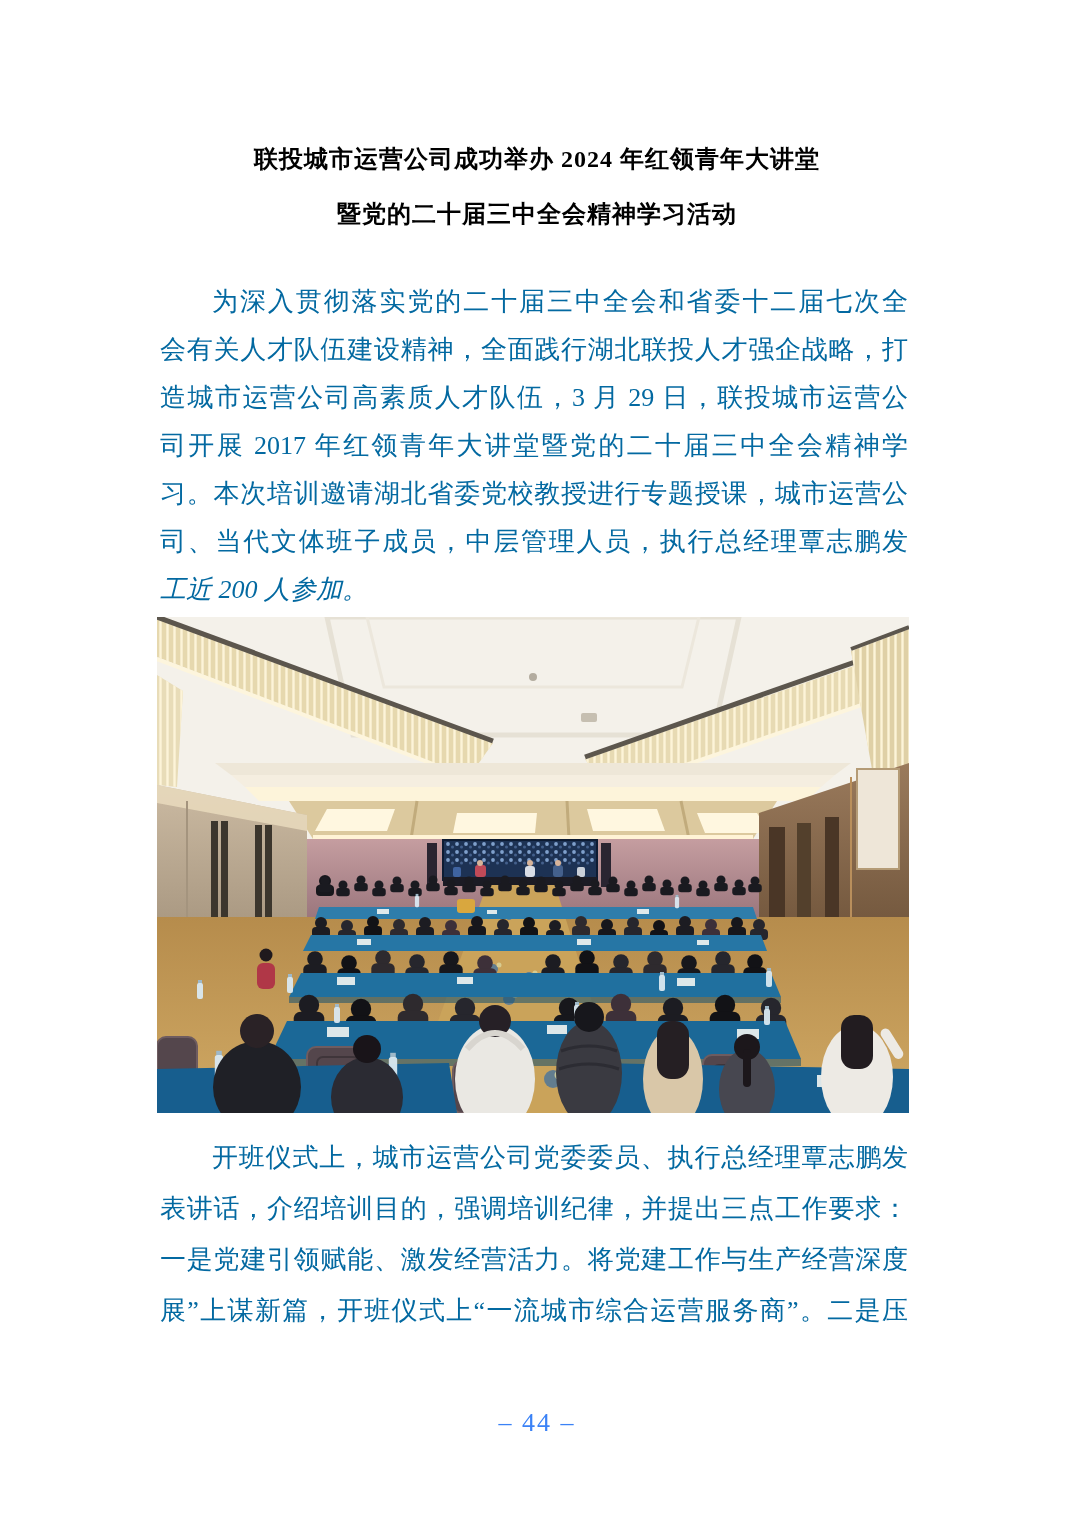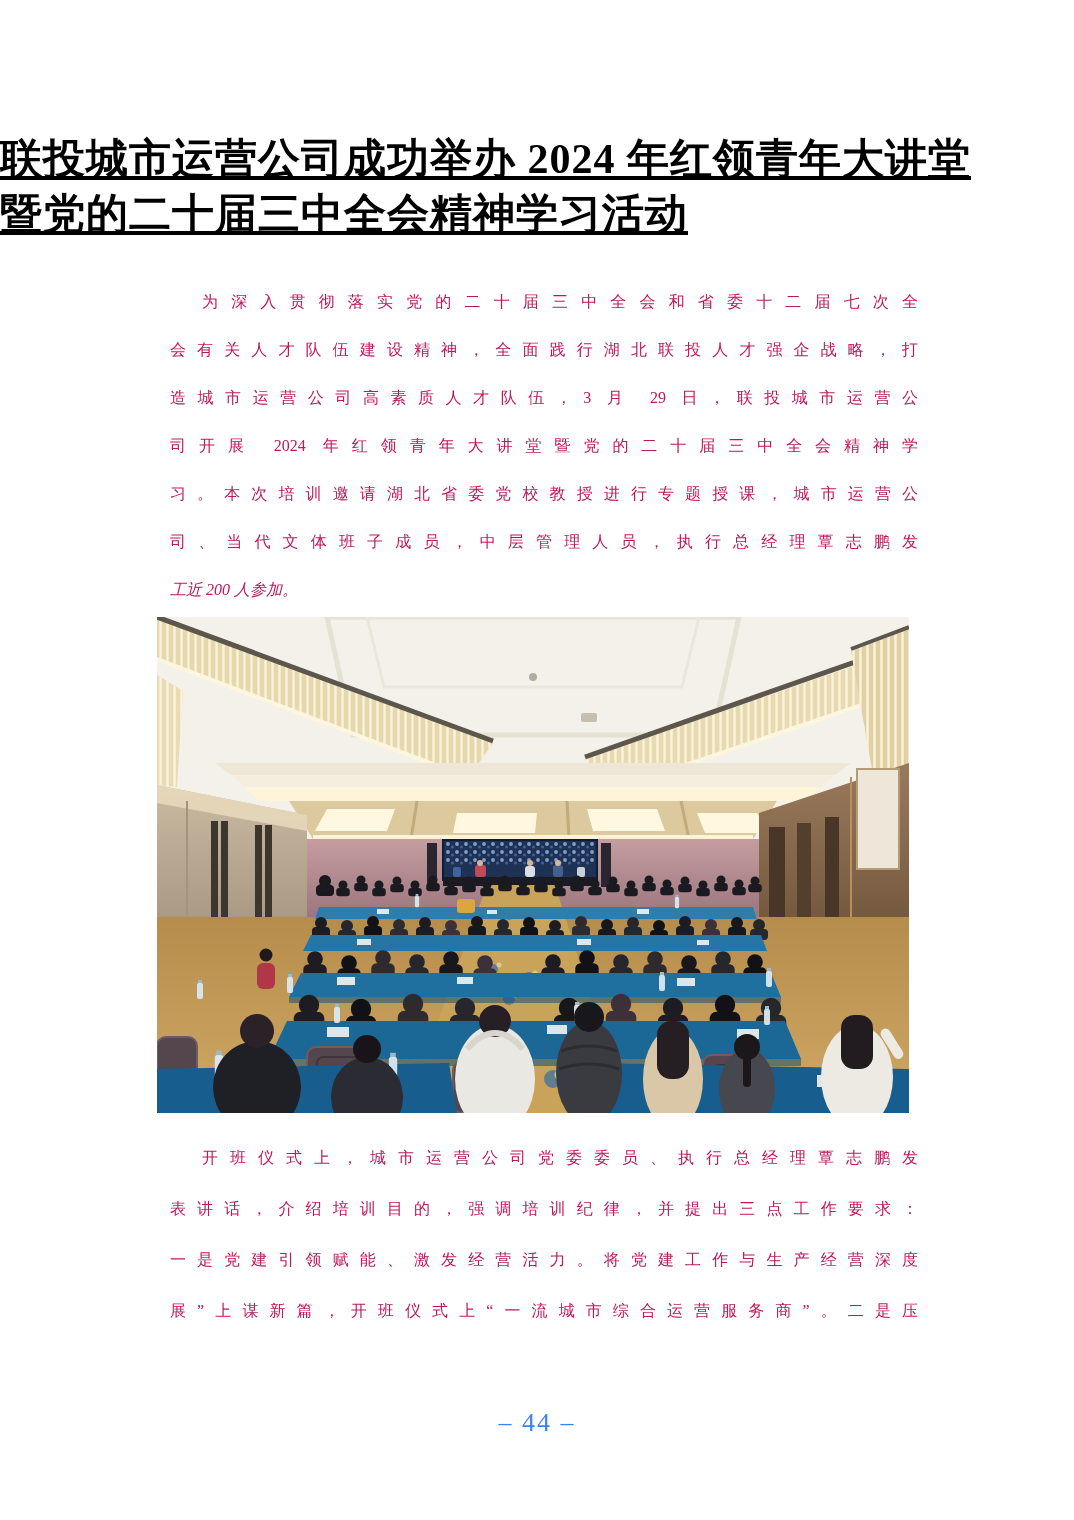--- a/index.html
+++ b/index.html
@@ -6,27 +6,27 @@
   .page{
     position:relative;
     width:1074px;height:1520px;
     background:#ffffff;
     font-family:"Liberation Serif","DejaVu Serif",serif;
     color:#111;
     overflow:hidden;
   }
   .doc-title{
     position:absolute;top:132px;left:0;width:1074px;
-    font-weight:700;
-    font-size:42px;line-height:55px;
-    color:#000;letter-spacing:1px;white-space:nowrap;text-decoration:underline;
+    text-align:center;font-weight:700;
+    font-size:24px;line-height:55px;
+    color:#000;letter-spacing:1px;white-space:nowrap;
   }
   .para{
-    position:absolute;left:170px;width:748px;
-    font-size:16px;color:#be185d;
+    position:absolute;left:160px;width:748px;
+    font-size:26px;color:#0369a1;
   }
   .para .line{
     height:48px;line-height:48px;
     text-align:justify;text-align-last:justify;
     word-break:keep-all;overflow:hidden;white-space:nowrap;
   }
   .para.p2 .line{height:51px;line-height:51px;}
   .para .line:first-child{text-indent:2em;}
   .para[data-last-left="true"] .line:last-child{text-align-last:left;font-style:italic;}
   .photo{
@@ -46,21 +46,21 @@
 
   <div class="doc-title">
     <div>联投城市运营公司成功举办 2024 年红领青年大讲堂</div>
     <div>暨党的二十届三中全会精神学习活动</div>
   </div>
 
   <div class="para p1" style="top:278px;" data-last-left="true">
       <div class="line">为深入贯彻落实党的二十届三中全会和省委十二届七次全</div>
       <div class="line">会有关人才队伍建设精神，全面践行湖北联投人才强企战略，打</div>
       <div class="line">造城市运营公司高素质人才队伍，3 月 29 日，联投城市运营公</div>
-      <div class="line">司开展 2024 年红领青年大讲堂暨党的二十届三中全会精神学</div>
+      <div class="line">司开展 2017 年红领青年大讲堂暨党的二十届三中全会精神学</div>
       <div class="line">习。本次培训邀请湖北省委党校教授进行专题授课，城市运营公</div>
       <div class="line">司、当代文体班子成员，中层管理人员，执行总经理覃志鹏发</div>
       <div class="line">工近 200 人参加。</div>
     </div>
 
   <svg class="photo" viewBox="0 0 752 496" xmlns="http://www.w3.org/2000/svg">
     <defs>
       <pattern id="crys" width="7" height="24" patternUnits="userSpaceOnUse">
         <rect width="7" height="24" fill="rgba(0,0,0,0)"></rect>
         <line x1="3.5" y1="0" x2="3.5" y2="24" stroke="#fdf4d8" stroke-width="2.4"></line>

